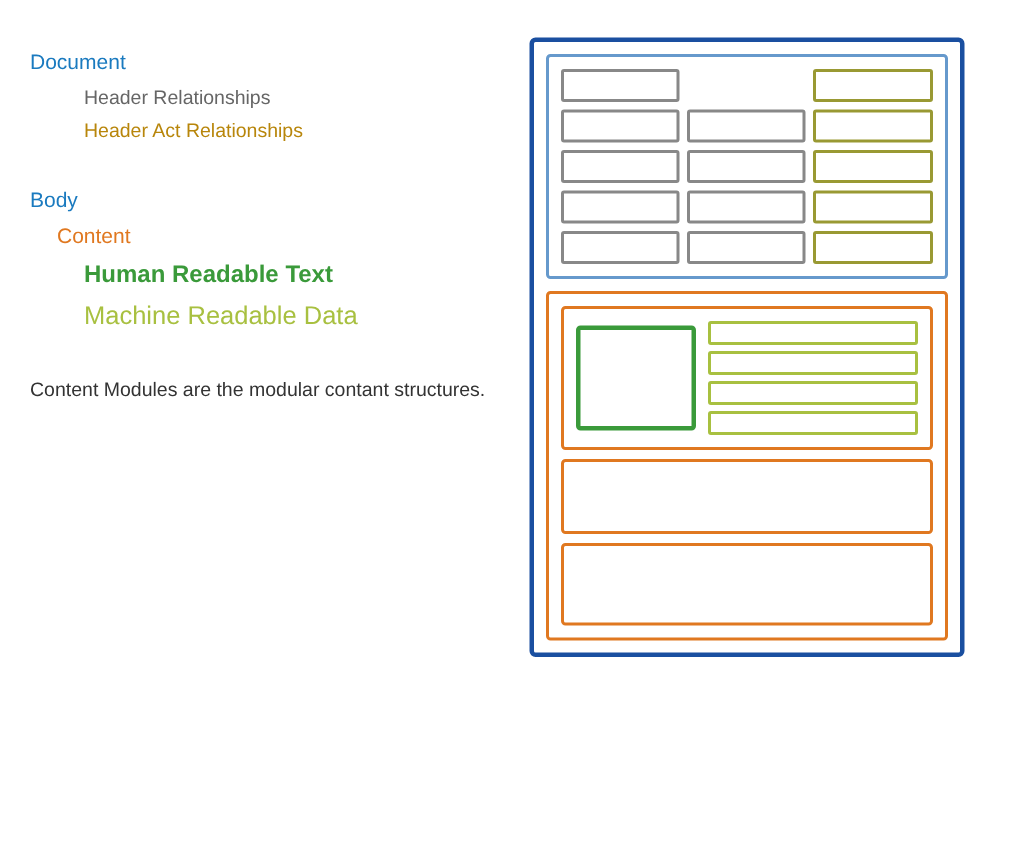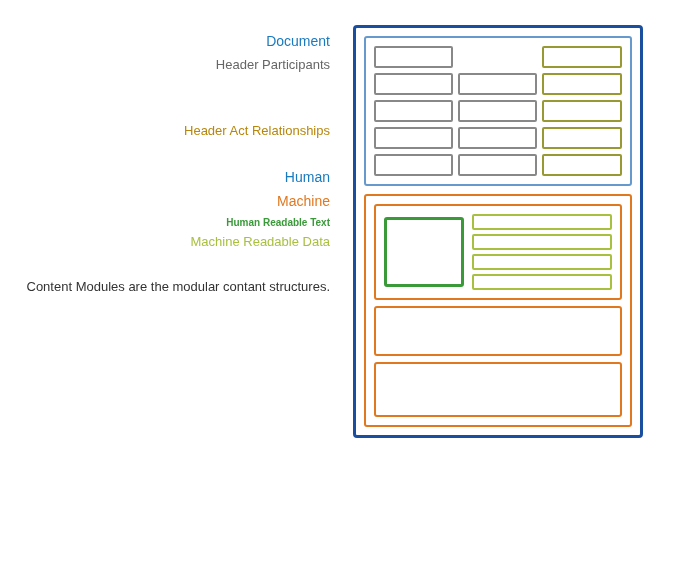--- a/index.html
+++ b/index.html
@@ -11,40 +11,39 @@
       display: flex;
       flex-direction: row;
       align-items: flex-start;
       padding: 20px;
     }
 
     .left-panel {
       width: 310px;
       flex-shrink: 0;
       padding-top: 10px;
-      text-align: right;
     }
 
     .tree {
       line-height: 1.7;
     }
 
     .tree-item {
       display: block;
     }
 
     .level-0 { font-size: 14px; color: #1a7abf; font-weight: normal; }
     .level-1 { font-size: 14px; color: #e07820; padding-left: 18px; }
     .level-2 { font-size: 13px; color: #666; padding-left: 36px; }
-    .level-2-gold { font-size: 13px; color: #b8860b; padding-left: 36px; margin-top: 44px; }
+    .level-2-gold { font-size: 13px; color: #b8860b; padding-left: 36px; }
 
     .level-0b { font-size: 14px; color: #1a7abf; font-weight: normal; margin-top: 24px; }
     .level-1b { font-size: 14px; color: #e07820; padding-left: 18px; }
-    .level-2b { font-size: 10px; color: #3a9a3a; padding-left: 36px; font-weight: bold; }
-    .level-2c { font-size: 13px; color: #a8c040; padding-left: 36px; }
+    .level-2b { font-size: 16px; color: #3a9a3a; padding-left: 36px; font-weight: bold; }
+    .level-2c { font-size: 17px; color: #a8c040; padding-left: 36px; }
 
     .description {
       margin-top: 24px;
       font-size: 13px;
       color: #333;
       line-height: 1.5;
     }
 
     .description p {
       margin-bottom: 16px;
@@ -149,25 +148,25 @@
       border-radius: 3px;
       height: 55px;
     }
   </style>
 </head>
 <body>
 
 <div class="left-panel">
   <div class="tree">
     <span class="tree-item level-0">Document</span>
-    <span class="tree-item level-2">Header Participants</span>
+    <span class="tree-item level-2">Header Relationships</span>
     <span class="tree-item level-2-gold">Header Act Relationships</span>
 
-    <span class="tree-item level-0b">Human</span>
-    <span class="tree-item level-1b">Machine</span>
+    <span class="tree-item level-0b">Body</span>
+    <span class="tree-item level-1b">Content</span>
     <span class="tree-item level-2b">Human Readable Text</span>
     <span class="tree-item level-2c">Machine Readable Data</span>
   </div>
 
   <div class="description">
     <p>Content Modules are the modular contant structures.</p>
   </div>
 </div>
 
 <div class="right-panel">

